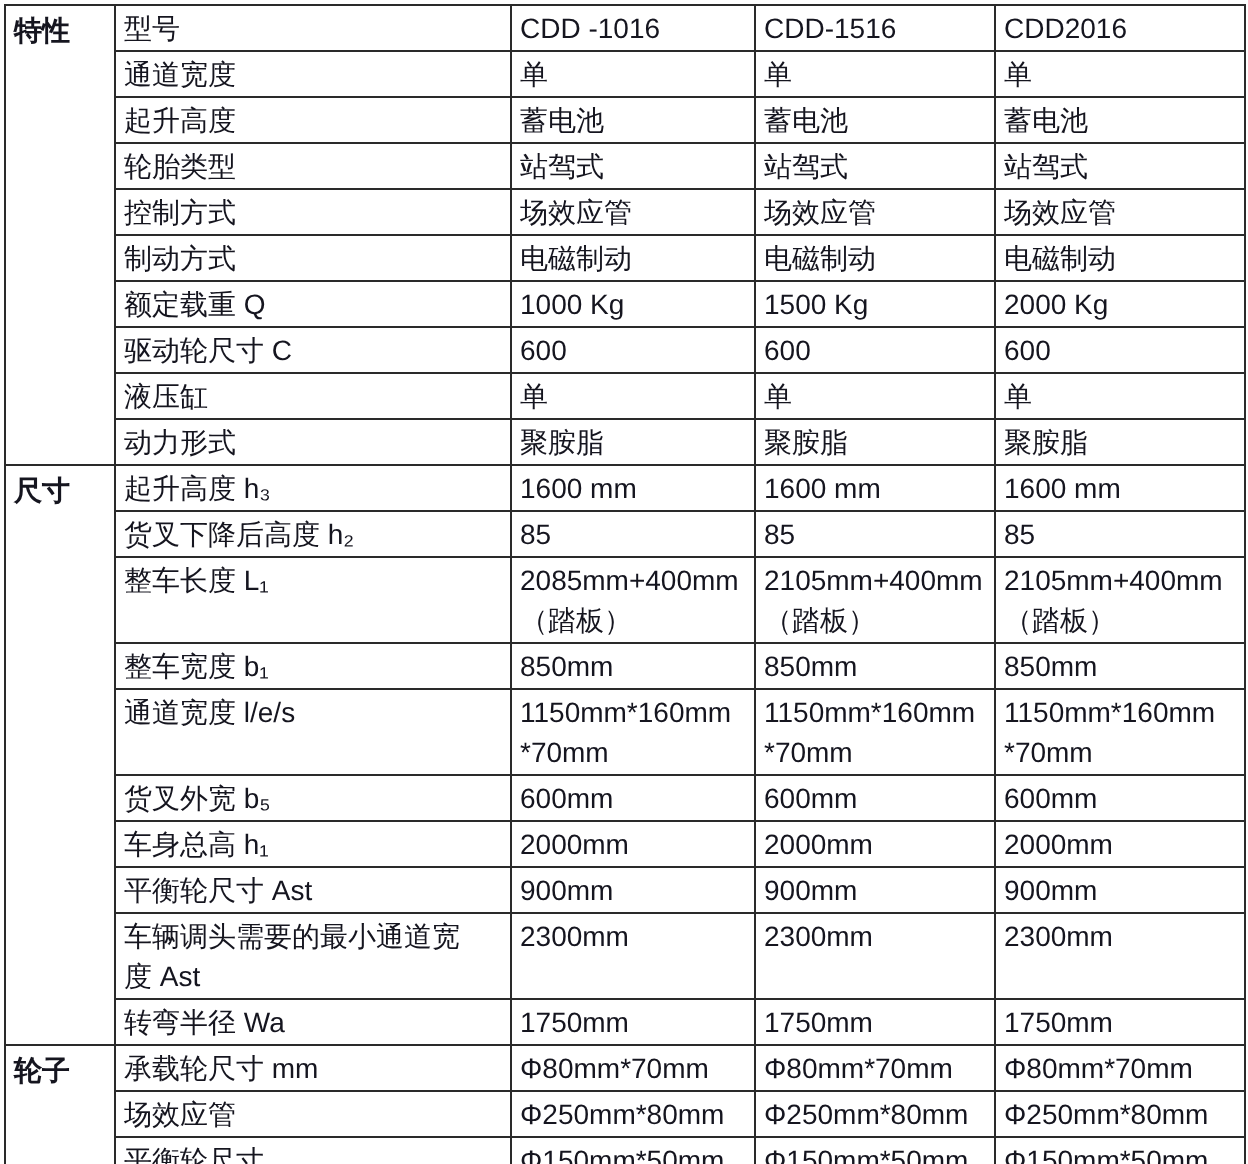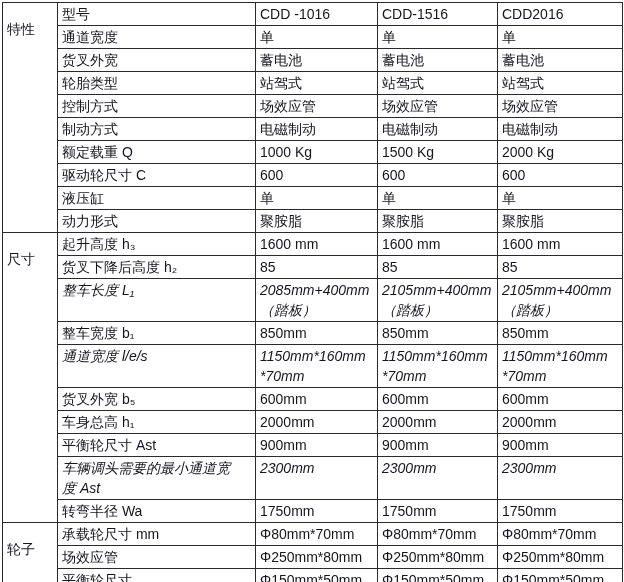--- a/index.html
+++ b/index.html
@@ -20,26 +20,26 @@
     border: 1px solid #2a2a2a;
     color: #15151f;
     font-size: 14px;
     line-height: 20px;
     padding: 1px 4px;
     vertical-align: top;
     white-space: pre-line;
     overflow: hidden;
   }
   td.cat {
-    font-weight: normal;
+    font-weight: bold;
     vertical-align: top;
-    padding-top: 16px;
+    padding-top: 2px;
   }
   tr.r-s td { height: 21px; }
-  tr.r-d td { height: 43px; font-style: italic; }
+  tr.r-d td { height: 43px; }
 </style>
 </head>
 <body>
 
 <table class="spec">
   <colgroup>
     <col style="width:55px">
     <col style="width:198px">
     <col style="width:122px">
     <col style="width:120px">
@@ -54,21 +54,21 @@
       <td class="val">CDD-1516</td>
       <td class="val">CDD2016</td>
     </tr>
     <tr class="r-s">
       <td class="param">通道宽度</td>
       <td class="val">单</td>
       <td class="val">单</td>
       <td class="val">单</td>
     </tr>
     <tr class="r-s">
-      <td class="param">货叉外宽</td>
+      <td class="param">起升高度</td>
       <td class="val">蓄电池</td>
       <td class="val">蓄电池</td>
       <td class="val">蓄电池</td>
     </tr>
     <tr class="r-s">
       <td class="param">轮胎类型</td>
       <td class="val">站驾式</td>
       <td class="val">站驾式</td>
       <td class="val">站驾式</td>
     </tr>

